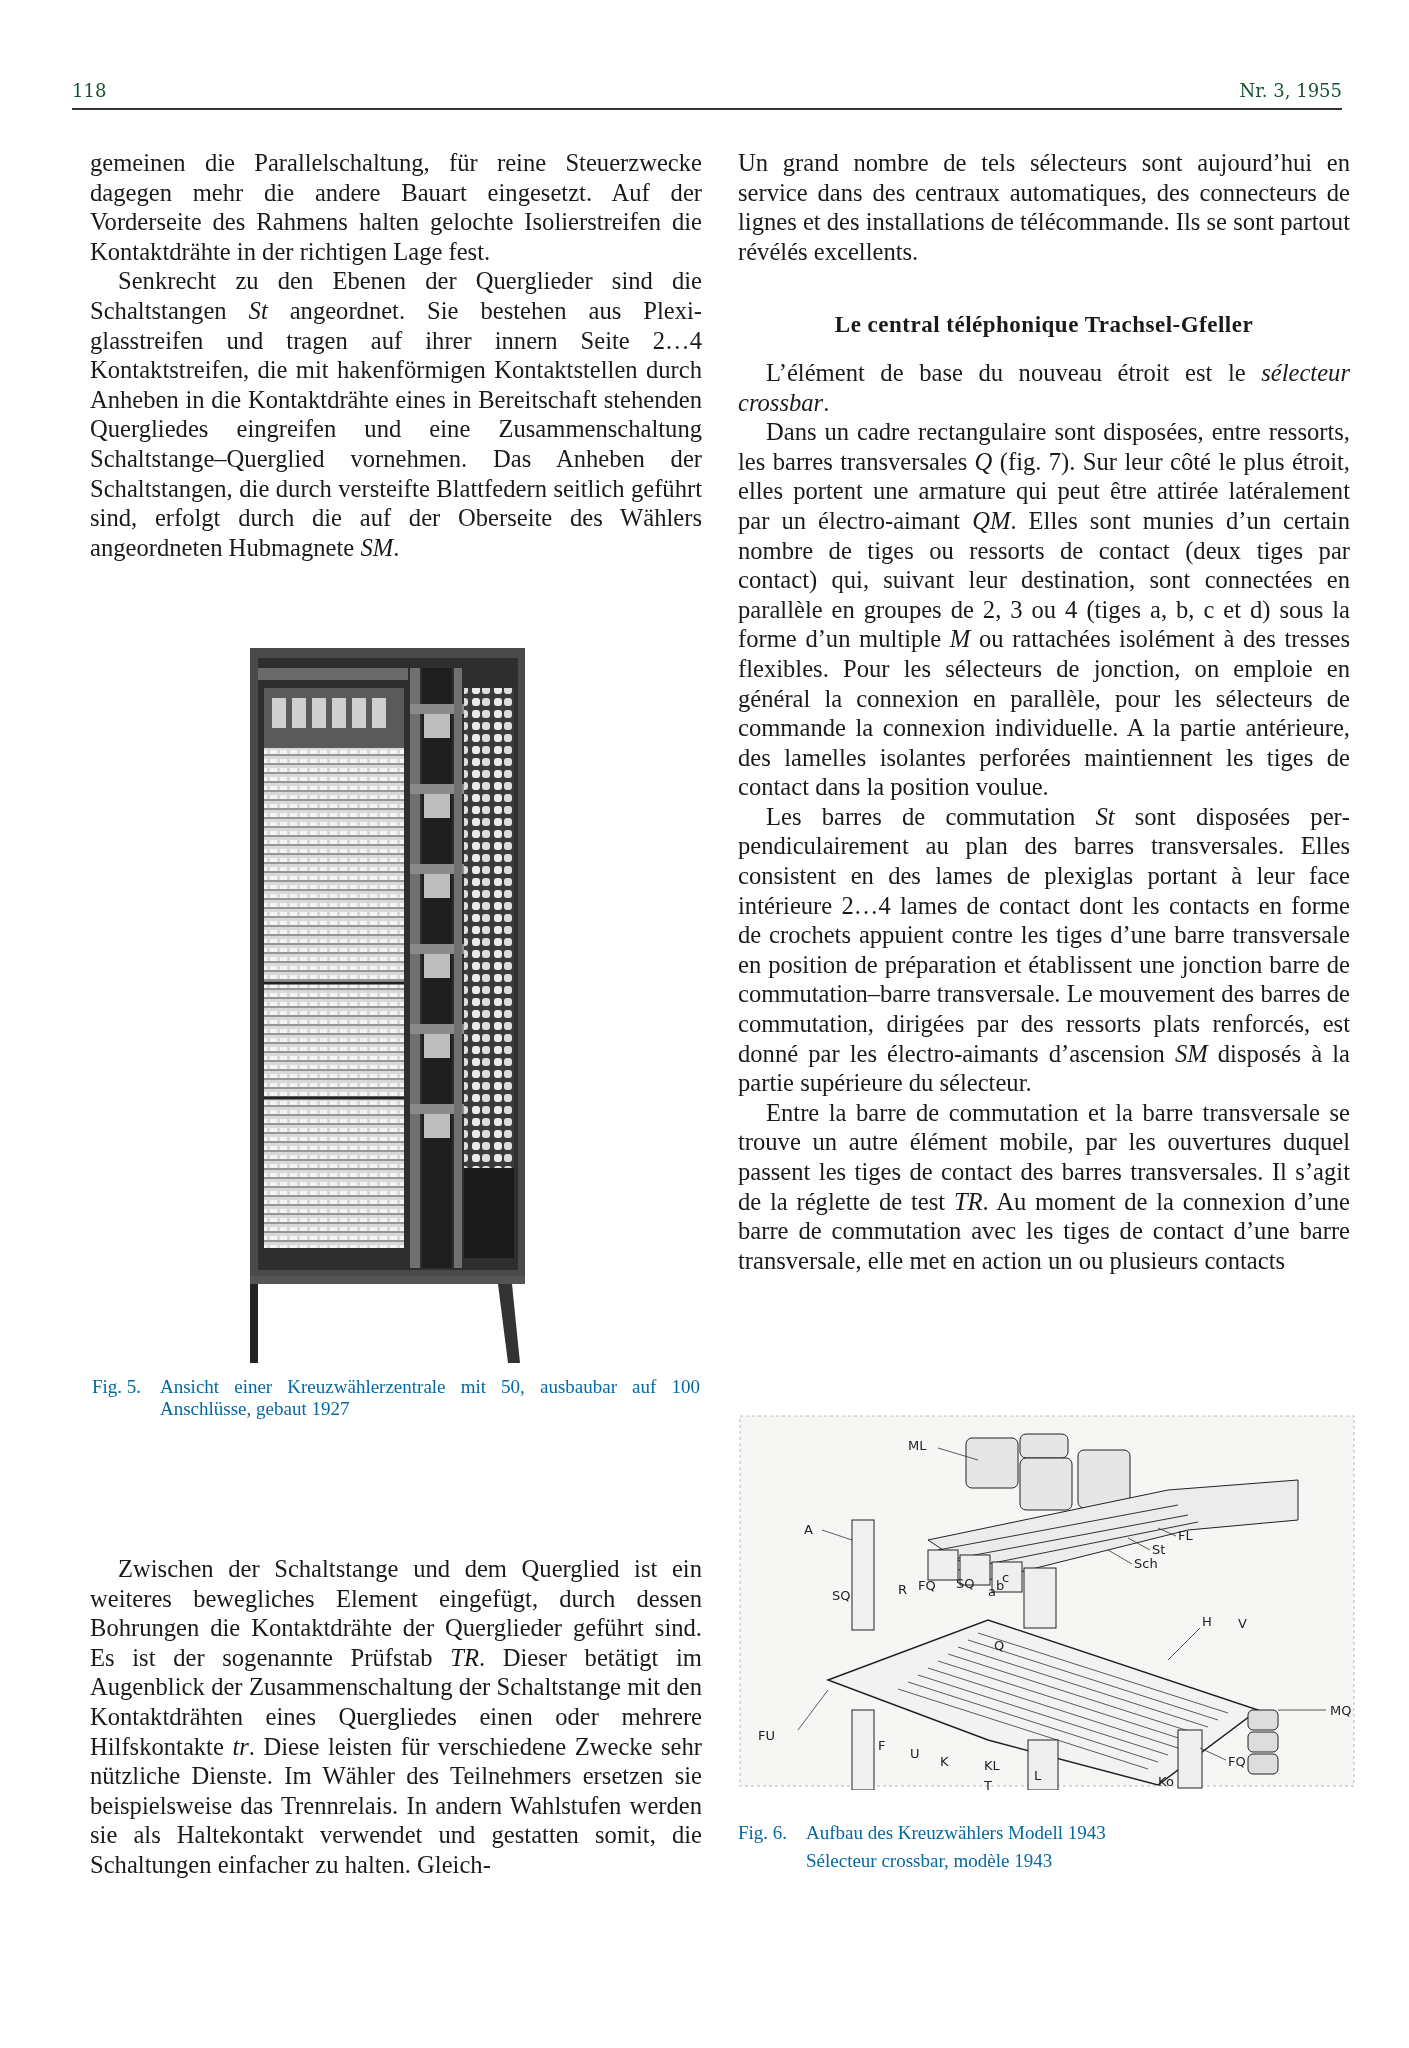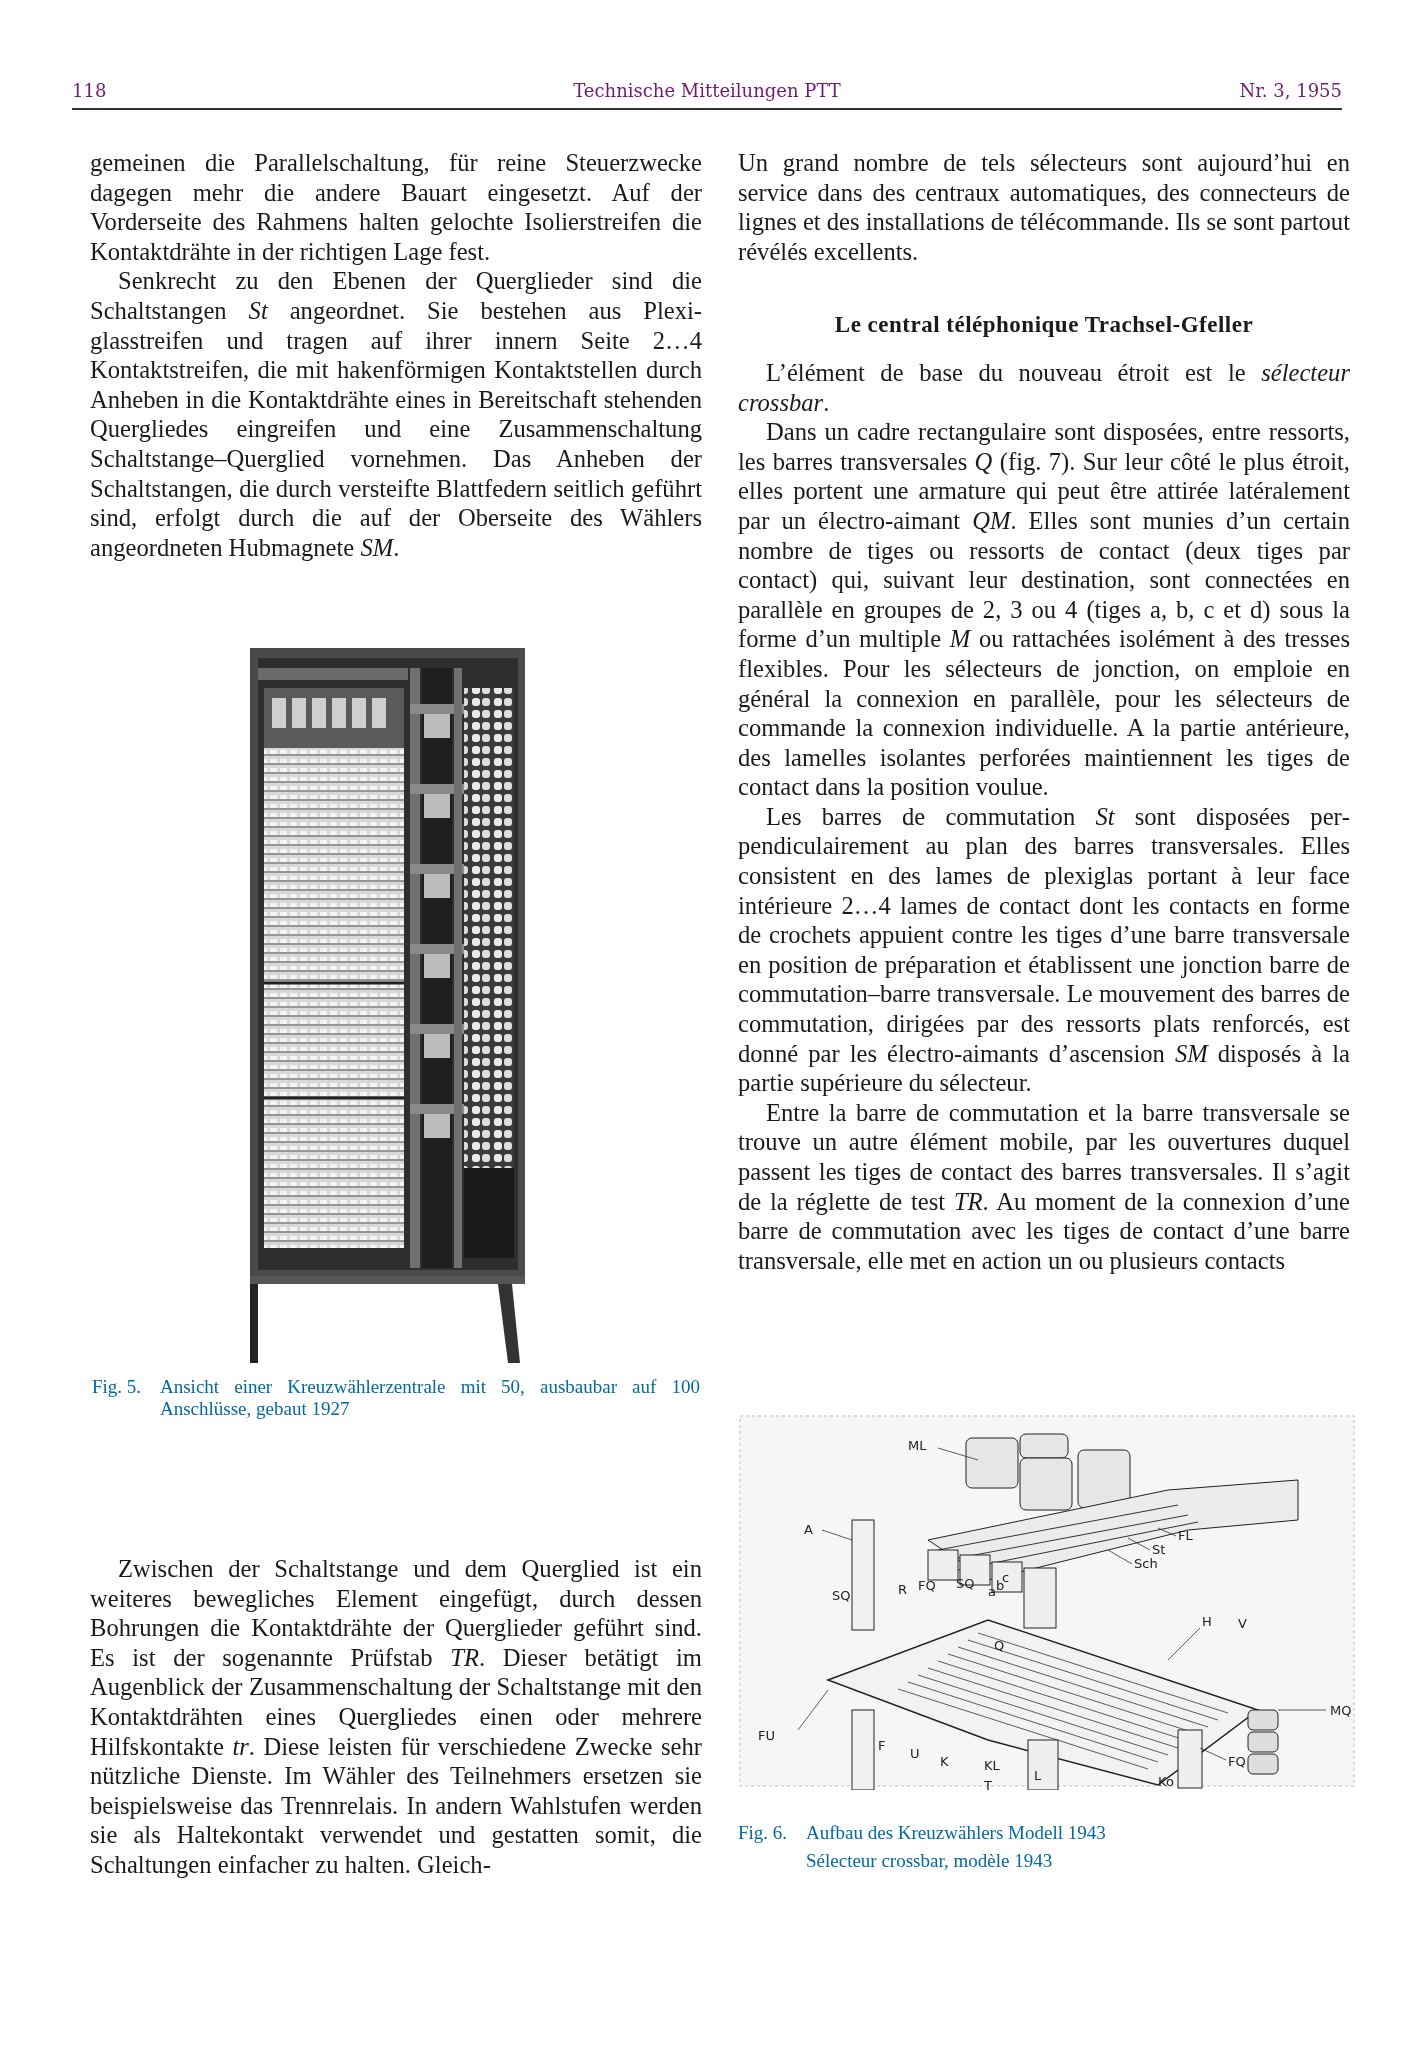--- a/index.html
+++ b/index.html
@@ -2,21 +2,21 @@
 <html><head>
 <meta charset="utf-8">
 <style>
   html, body { margin: 0; padding: 0; background: #ffffff; }
   body {
     width: 1409px; height: 2048px; position: relative; overflow: hidden;
     font-family: "DejaVu Serif", "Liberation Serif", serif; color: #1a1a1a;
   }
   .header {
     position: absolute; left: 72px; top: 80px; width: 1270px; height: 28px;
-    font-size: 18px; color: #701a75;
+    font-size: 18px; color: #14532d;
   }
   .header .pg { position: absolute; left: 0; top: 0; }
   .header .jt { position: absolute; left: 0; right: 0; top: 0; text-align: center; }
   .header .iss { position: absolute; right: 0; top: 0; }
   .header-rule {
     position: absolute; left: 72px; top: 108px; width: 1270px; height: 2px; background: #333;
   }
   .col {
     position: absolute; font-family: "Liberation Serif", "DejaVu Serif", serif;
     font-size: 24.6px; line-height: 29.6px; text-align: justify; hyphens: manual; margin-top: 26px;
@@ -43,21 +43,20 @@
   .cap6 .captext { width: 420px; }
   .fig5 { position: absolute; left: 250px; top: 648px; width: 280px; height: 715px; }
   .fig6 { position: absolute; left: 738px; top: 1410px; width: 620px; height: 380px; }
   svg text { font-family: "DejaVu Sans", sans-serif; }
 </style>
 </head>
 <body>
 
 <div class="header">
   <span class="pg">118</span>
-  <span class="jt">Technische Mitteilungen PTT</span>
   <span class="iss">Nr. 3, 1955</span>
 </div>
 <div class="header-rule"></div>
 
 <div class="col col-left-top">
   <p>gemeinen die Parallelschaltung, für reine Steuer­zwecke dagegen mehr die andere Bauart eingesetzt. Auf der Vorderseite des Rahmens halten gelochte Isolierstreifen die Kontaktdrähte in der richtigen Lage fest.</p>
   <p class="ind"><span>Senkrecht zu den Ebenen der Querglieder sind die Schaltstangen </span><i>St</i><span> angeordnet. Sie bestehen aus Plexi­glasstreifen und tragen auf ihrer innern Seite 2…4 Kontaktstreifen, die mit hakenförmigen Kontakt­stellen durch Anheben in die Kontaktdrähte eines in Bereitschaft stehenden Quergliedes eingreifen und eine Zusammenschaltung Schaltstange–Querglied vor­nehmen. Das Anheben der Schaltstangen, die durch versteifte Blattfedern seitlich geführt sind, erfolgt durch die auf der Oberseite des Wählers angeord­neten Hubmagnete </span><i>SM</i><span>.</span></p>
 </div>
 
 <div class="fig5">

